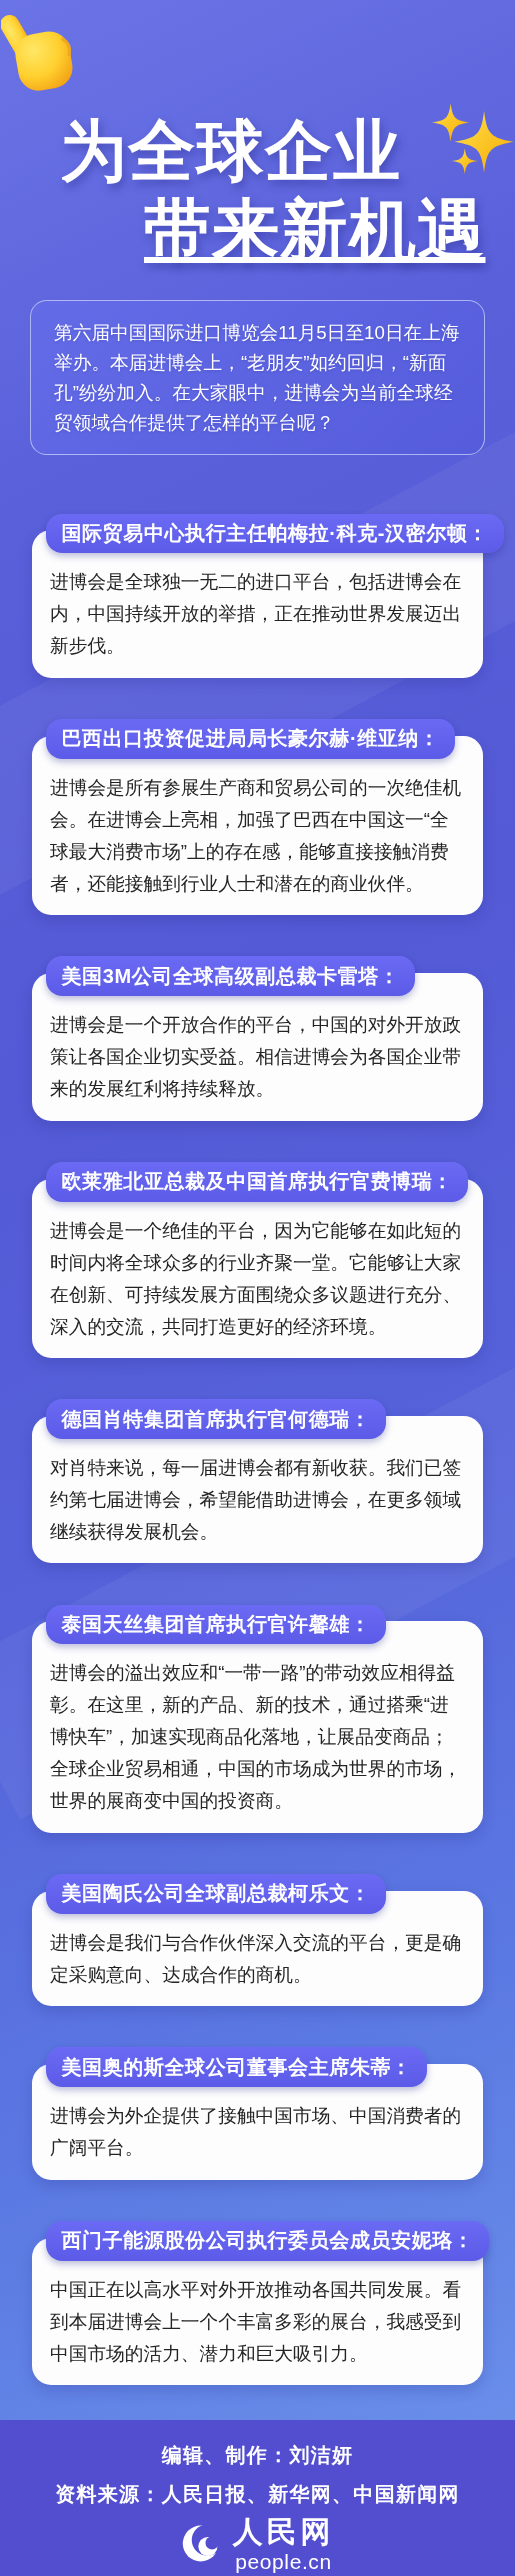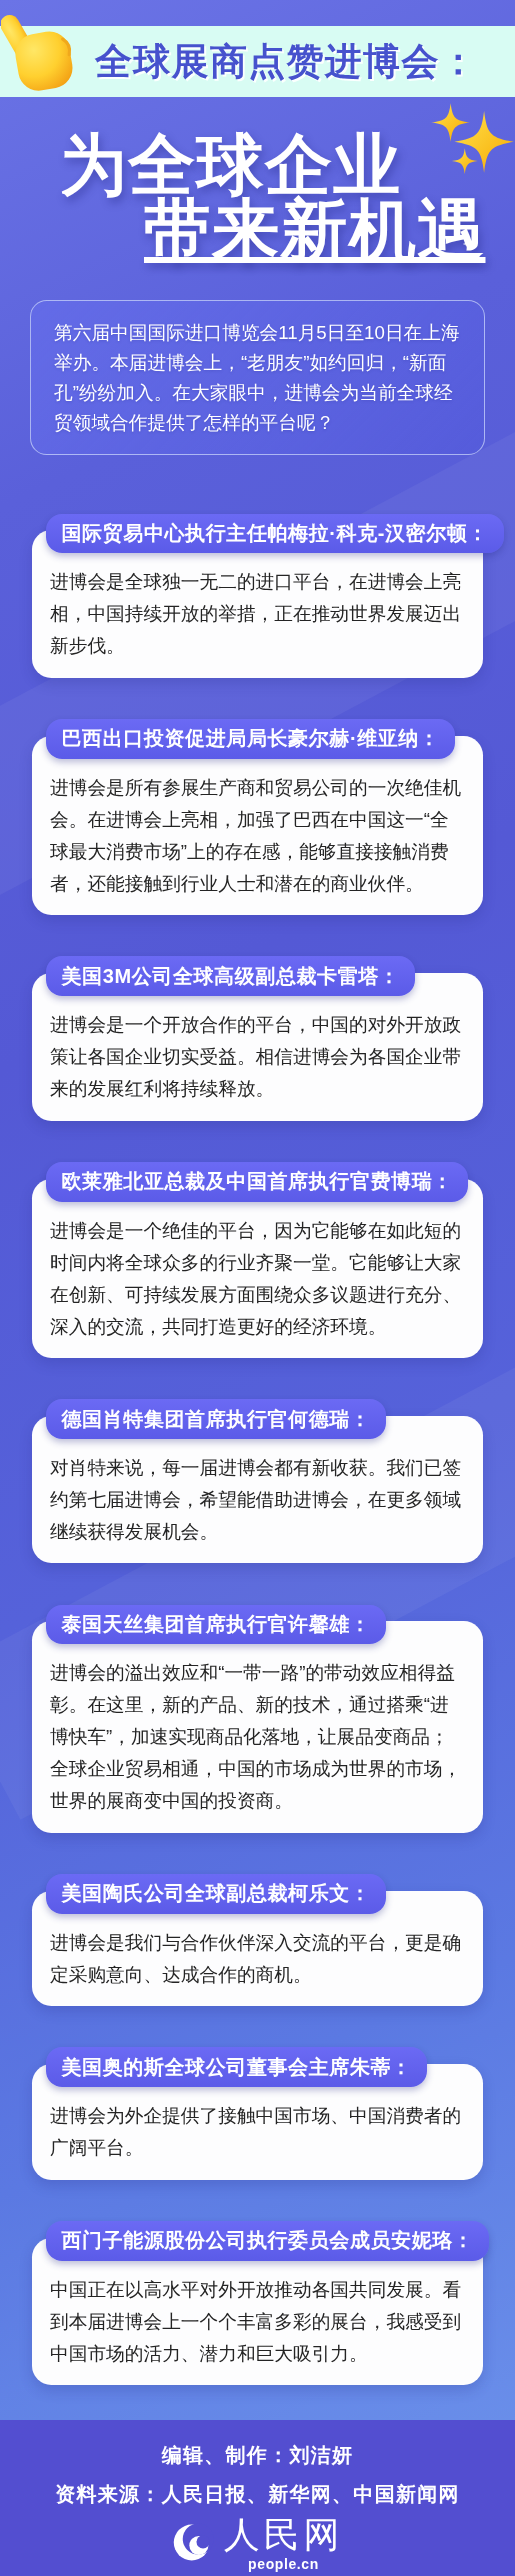--- a/index.html
+++ b/index.html
@@ -14,21 +14,21 @@
   
   .banner{position:absolute;left:0;top:26px;width:515px;height:71px;
           background:var(--banner-bg);display:flex;align-items:center;justify-content:center;
           padding-left:58px;box-sizing:border-box;}
   .banner-title{font-size:37px;font-weight:900;color:var(--banner-text);letter-spacing:1.3px;
                 text-shadow:1.9px 1.9px 0 rgba(255,255,255,0.9);white-space:nowrap;}
   .thumb-wrap{position:absolute;left:1.3px;top:6.4px;width:76px;height:90px;z-index:3;}
   .title-line{position:absolute;color:#fff;font-weight:900;font-size:67px;line-height:1.15;
               letter-spacing:1.3px;white-space:nowrap;
               text-shadow:2.6px 4.5px 9px rgba(40,44,140,0.45);}
-  .title-line.l1{left:60px;top:126px;}
+  .title-line.l1{left:60px;top:112px;}
   .title-line.l2{left:144px;top:191px;text-decoration:underline;}
   .sparkles-wrap{position:absolute;left:412px;top:89px;width:103px;height:103px;}
 
   
   .content{position:absolute;left:0;top:293px;width:515px;}
   .intro-card{margin:7px auto;width:455px;box-sizing:border-box;border-radius:16.7px;
               border:1.3px solid rgba(226,238,255,0.6);
               background:linear-gradient(135deg,rgba(100,108,232,0.85),rgba(82,90,222,0.45));
               padding:16.7px 23px;color:#fff;font-size:18.7px;line-height:30px;font-weight:500;
               text-shadow:0 1.3px 2.6px rgba(40,44,140,0.25);}
@@ -49,33 +49,30 @@
   
   .footer{position:absolute;left:0;top:2420px;width:515px;height:156px;
           background:var(--footer-bg);color:#fff;}
   .footer-credit{position:absolute;left:0;top:22px;width:100%;text-align:center;
                  font-size:20px;font-weight:600;letter-spacing:1.3px;}
   .footer-source{position:absolute;left:0;top:61px;width:100%;text-align:center;
                  font-size:20px;font-weight:600;letter-spacing:1.3px;}
   .footer-logo{position:absolute;left:0;top:97px;width:100%;display:flex;
                align-items:center;justify-content:center;gap:9px;}
   .logo-text{display:flex;flex-direction:column;align-items:center;line-height:1;}
-  .logo-cn{font-size:36px;font-weight:400;letter-spacing:3.9px;}
-  .logo-en{font-size:14px;font-weight:700;margin-top:3.9px;letter-spacing:0.6px;}
+  .logo-cn{font-size:30px;font-weight:700;letter-spacing:3.9px;}
+  .logo-en{font-size:21px;font-weight:400;margin-top:3.9px;letter-spacing:0.6px;}
 </style>
 </head>
 <body>
 
 <div class="page">
   <div class="streak s1"></div>
   <div class="streak s2"></div>
 
-  <div class="banner">
-    <span class="banner-title">全球展商点赞进博会：</span>
-  </div>
 
   <div class="thumb-wrap">
     <svg width="76" height="90" viewBox="0 0 120 140">
       <defs>
         <radialGradient id="tg" cx="35%" cy="28%" r="85%">
           <stop offset="0%" stop-color="#ffe766"></stop>
           <stop offset="55%" stop-color="#ffd02f"></stop>
           <stop offset="100%" stop-color="#f29d12"></stop>
         </radialGradient>
       </defs>
@@ -105,21 +102,21 @@
   </div>
 
   <div class="content">
     <div class="intro-card">
       <span>第六届中国国际进口博览会11月5日至10日在上海举办。本届进博会上，“老朋友”如约回归，“新面孔”纷纷加入。在大家眼中，进博会为当前全球经贸领域合作提供了怎样的平台呢？</span>
     </div>
     <div id="sections">
     <div class="section first">
       <div class="q-pill">国际贸易中心执行主任帕梅拉·科克-汉密尔顿：</div>
       <div class="q-card">
-        <div class="q-body">进博会是全球独一无二的进口平台，在进博会上亮相，中国持续开放的举措，正在推动世界发展迈出新步伐。</div>
+        <div class="q-body">进博会是全球独一无二的进口平台，包括进博会在内，中国持续开放的举措，正在推动世界发展迈出新步伐。</div>
       </div>
     </div>
 
     <div class="section">
       <div class="q-pill">巴西出口投资促进局局长豪尔赫·维亚纳：</div>
       <div class="q-card">
         <div class="q-body">进博会是所有参展生产商和贸易公司的一次绝佳机会。在进博会上亮相，加强了巴西在中国这一“全球最大消费市场”上的存在感，能够直接接触消费者，还能接触到行业人士和潜在的商业伙伴。</div>
       </div>
     </div>
 

